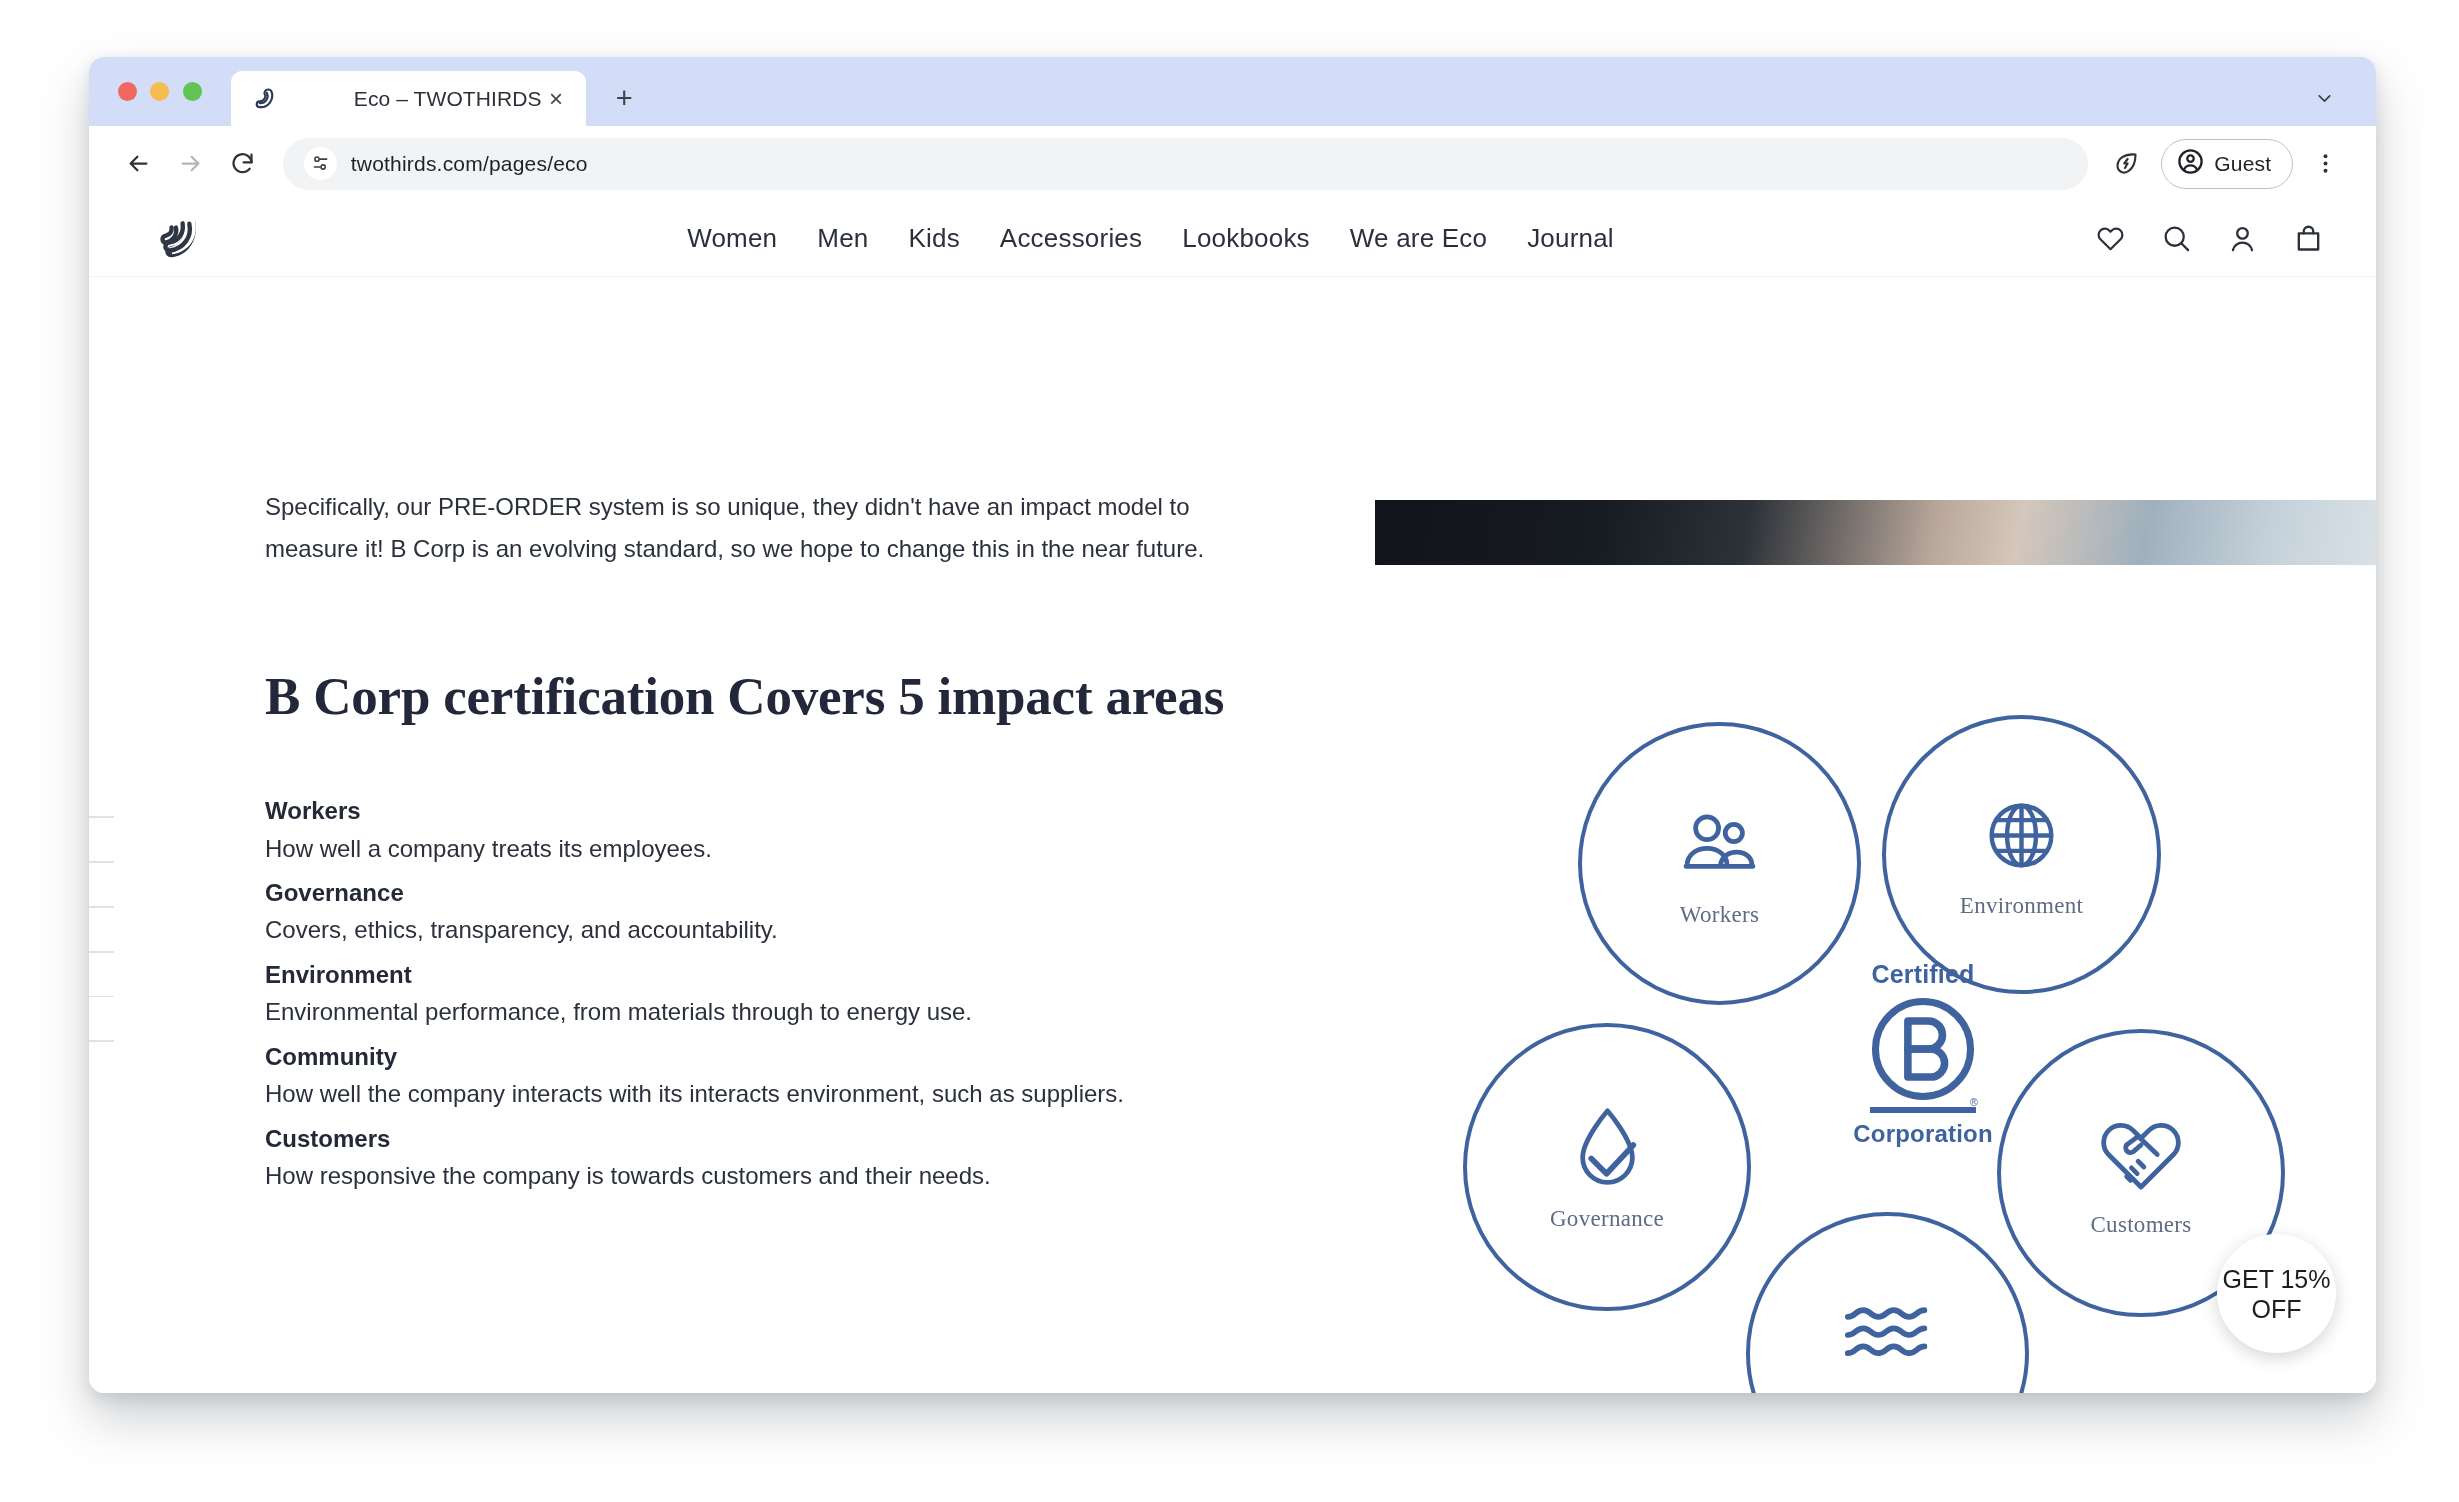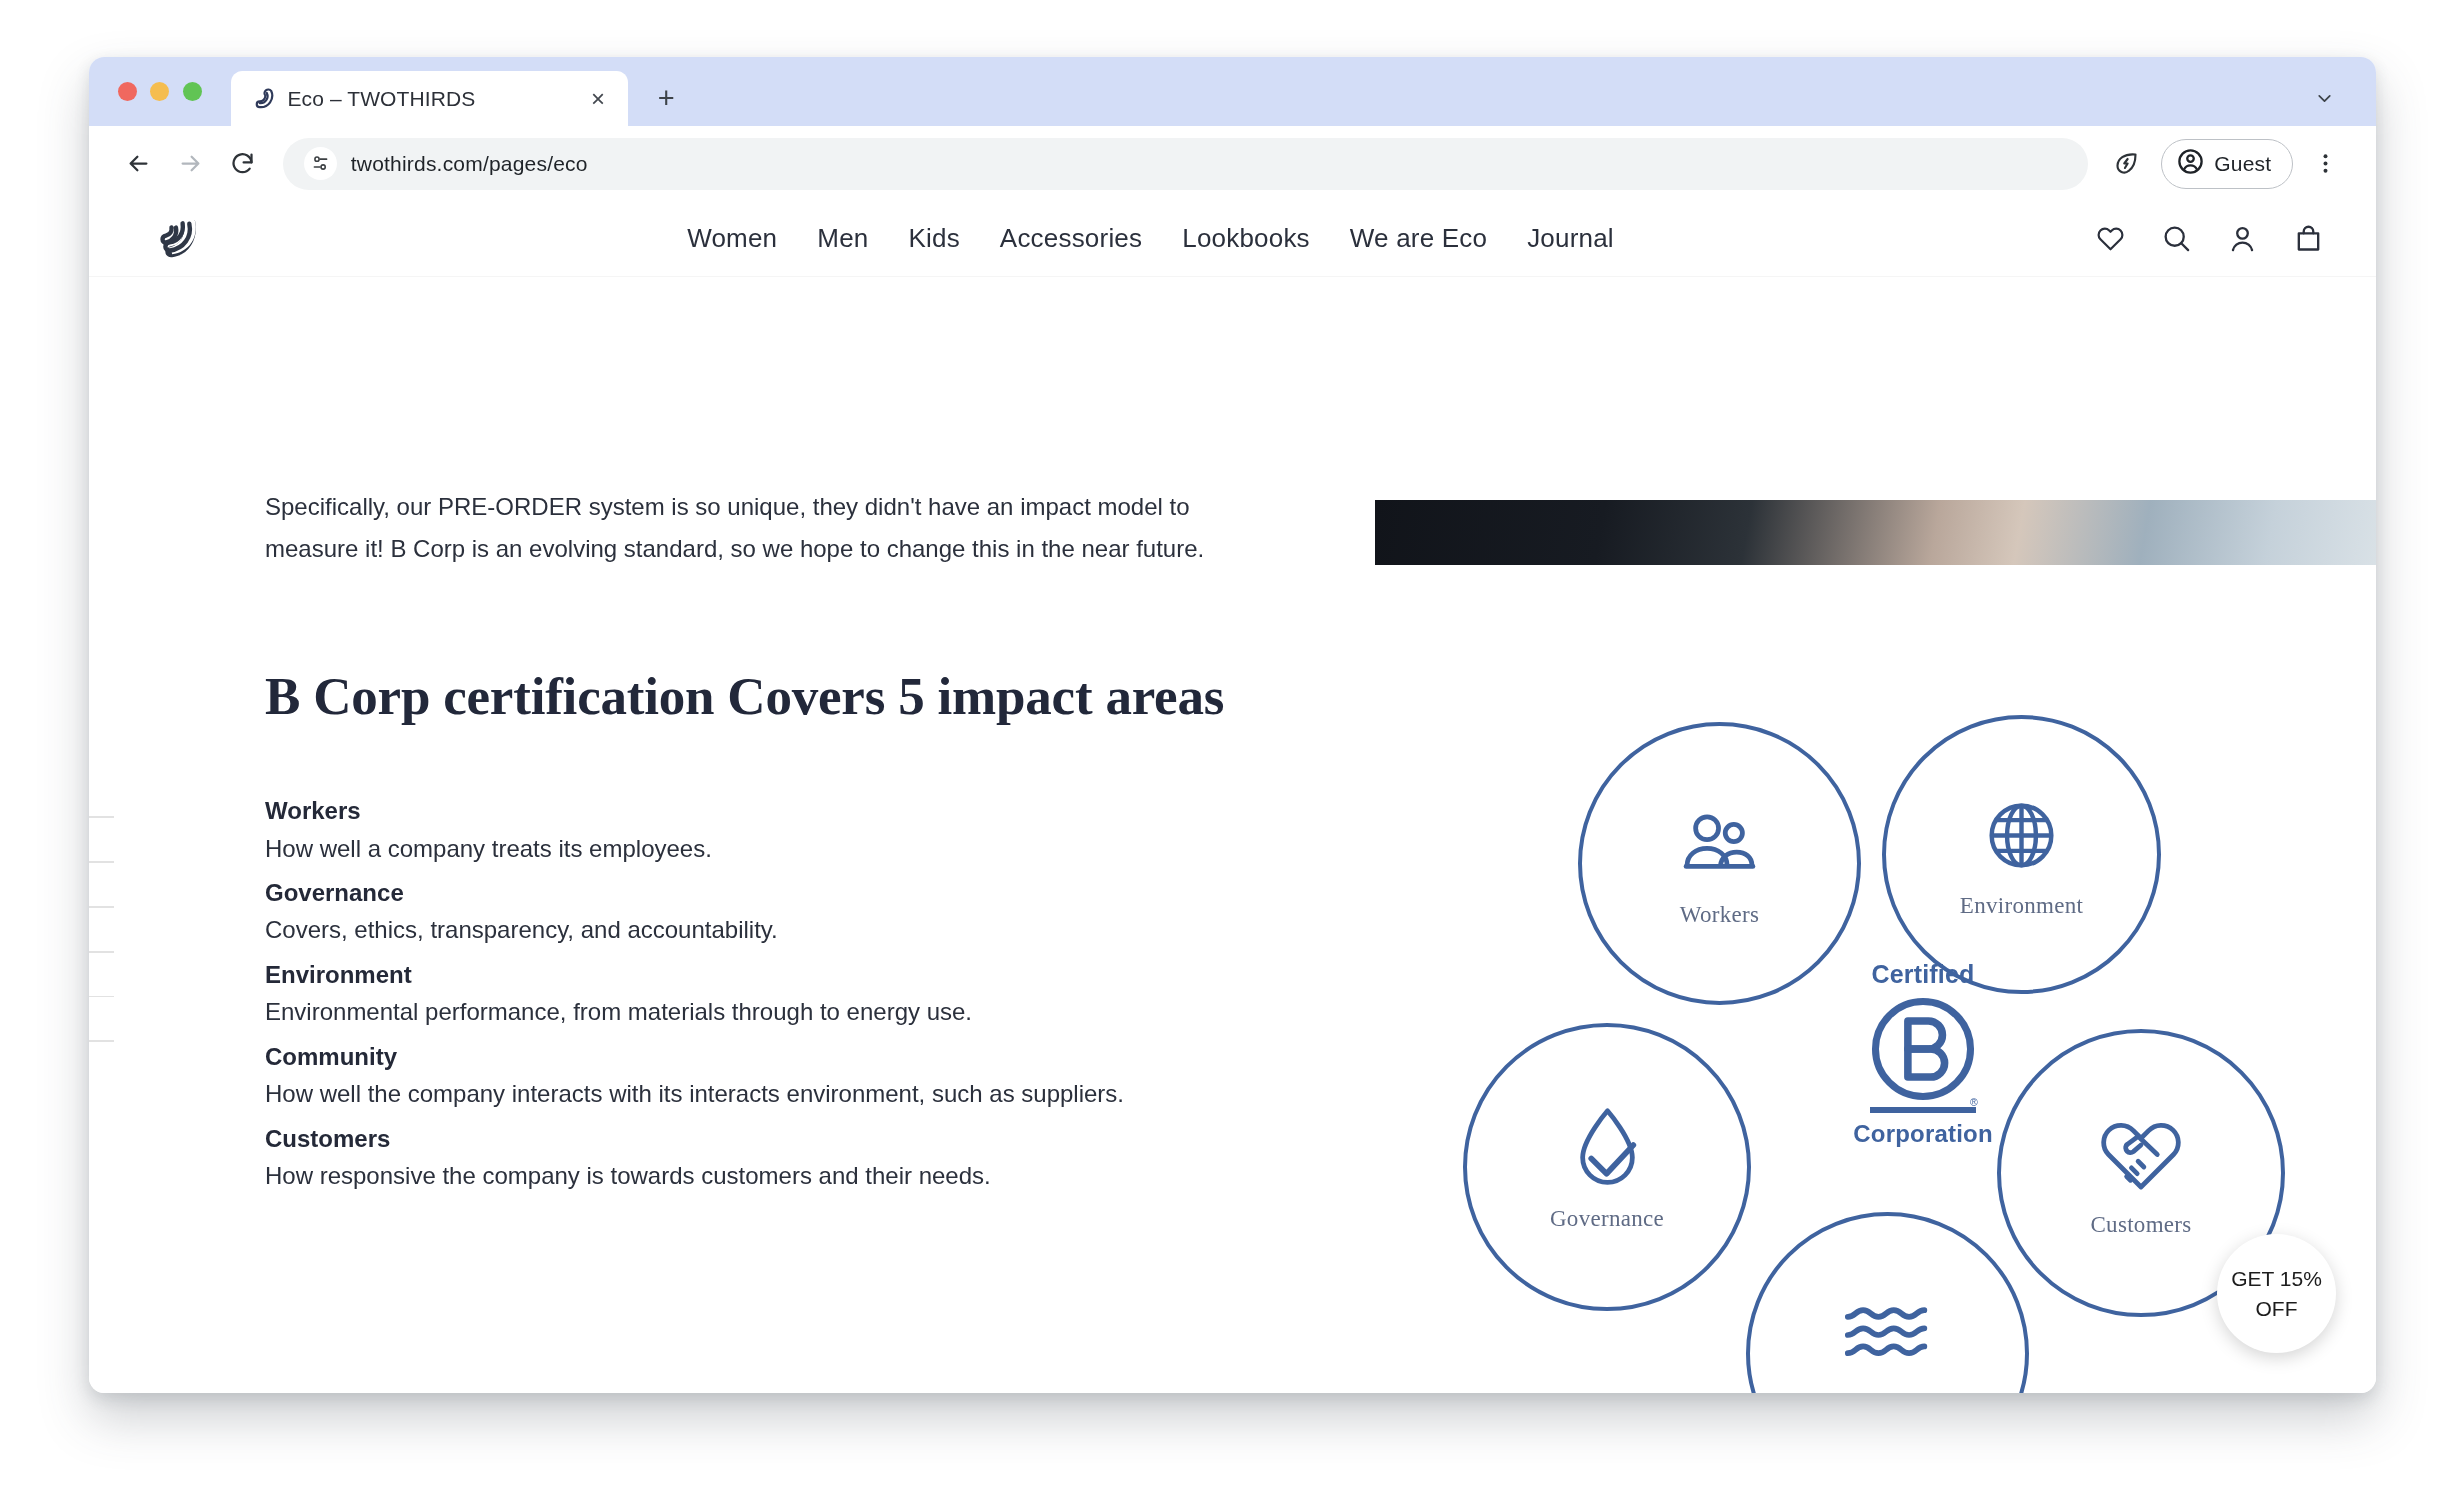--- a/index.html
+++ b/index.html
@@ -42,26 +42,27 @@
   .tl { width: 19px; height: 19px; border-radius: 50%; }
   .tl.red { background: #f0685f; }
   .tl.yellow { background: #f5bd4f; }
   .tl.green { background: #61c454; }
 
   #tab-strip {
     position: absolute; left: 142px; bottom: 0;
     display: flex; align-items: flex-end; gap: 0;
   }
   #browser-tab {
-    width: 397px; height: 55px;
+    width: 355px; height: 55px;
     background: #ffffff;
     border-radius: 11.5px 11.5px 0 0;
     display: flex; align-items: center;
     padding: 0 15.4px 0 19px;
     position: relative;
+    text-align: right;
   }
   #tab-favicon {
     width: 25px; height: 25px;
     flex: 0 0 25px;
     display: flex; align-items: center; justify-content: center;
   }
   #tab-title {
     flex: 1;
     margin-left: 12.5px;
     font-size: 21px;
@@ -316,21 +317,21 @@
     position: absolute;
     right: 40px; bottom: 40px;
     width: 119px; height: 119px;
     border-radius: 50%;
     background: #ffffff;
     box-shadow: 0 4.8px 17.3px rgba(0,0,0,0.17);
     display: flex; flex-direction: column;
     align-items: center; justify-content: center;
     z-index: 40;
   }
-  .promo-line { font-size: 21px; color: #1d1d1d; line-height: 30px; }
+  .promo-line { font-size: 25px; color: #1d1d1d; line-height: 30px; }
 </style>
 </head>
 <body>
 
 <div id="desktop">
 
   <div id="browser-window">
 
     <div id="title-bar">
 

